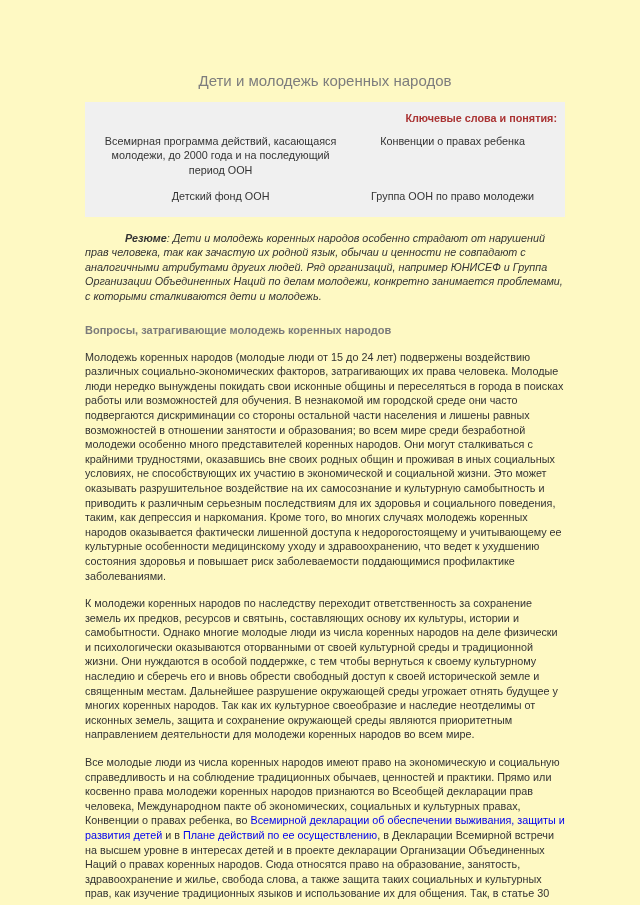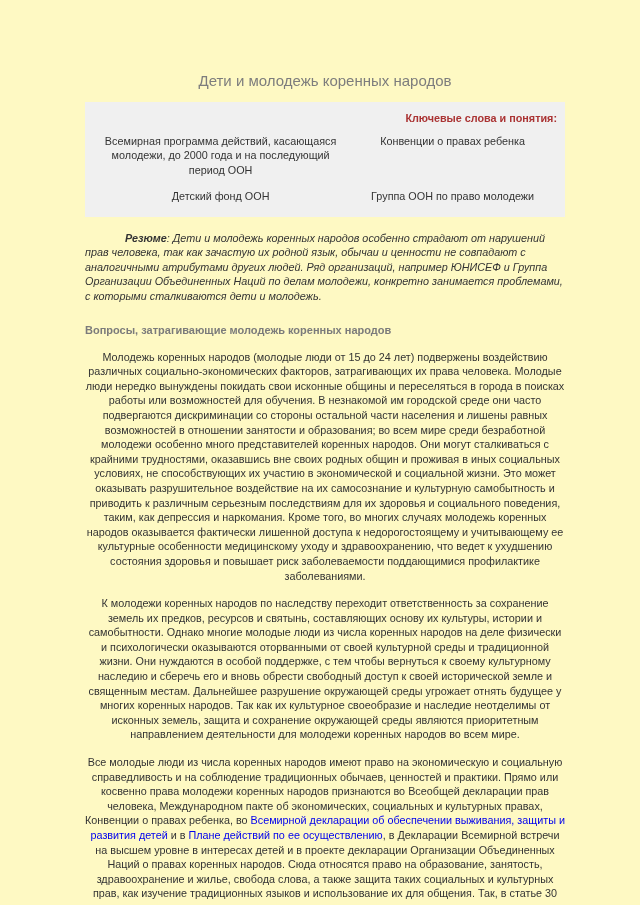--- a/index.html
+++ b/index.html
@@ -65,21 +65,21 @@
     font-size: 11px;
     line-height: 16px;
     font-weight: 700;
     color: #7b7b7b;
     margin: 18px 0 12px 0;
   }
   p.body-par {
     font-size: 10.8px;
     line-height: 14.6px;
     margin: 0 0 13px 0;
-    text-align: center;
+    text-align: left;
   }
   a.doc-link {
     color: #0000ee;
     text-decoration: none;
     cursor: pointer;
   }
 </style>
 </head>
 <body>
 

